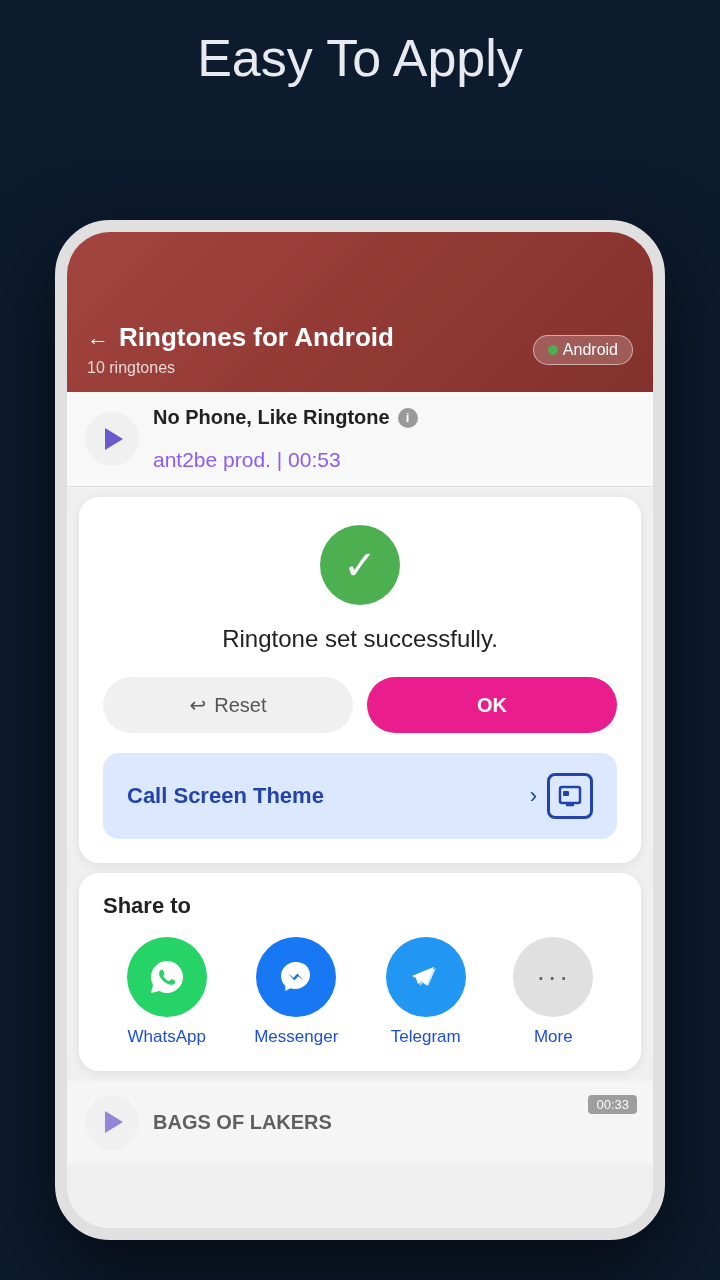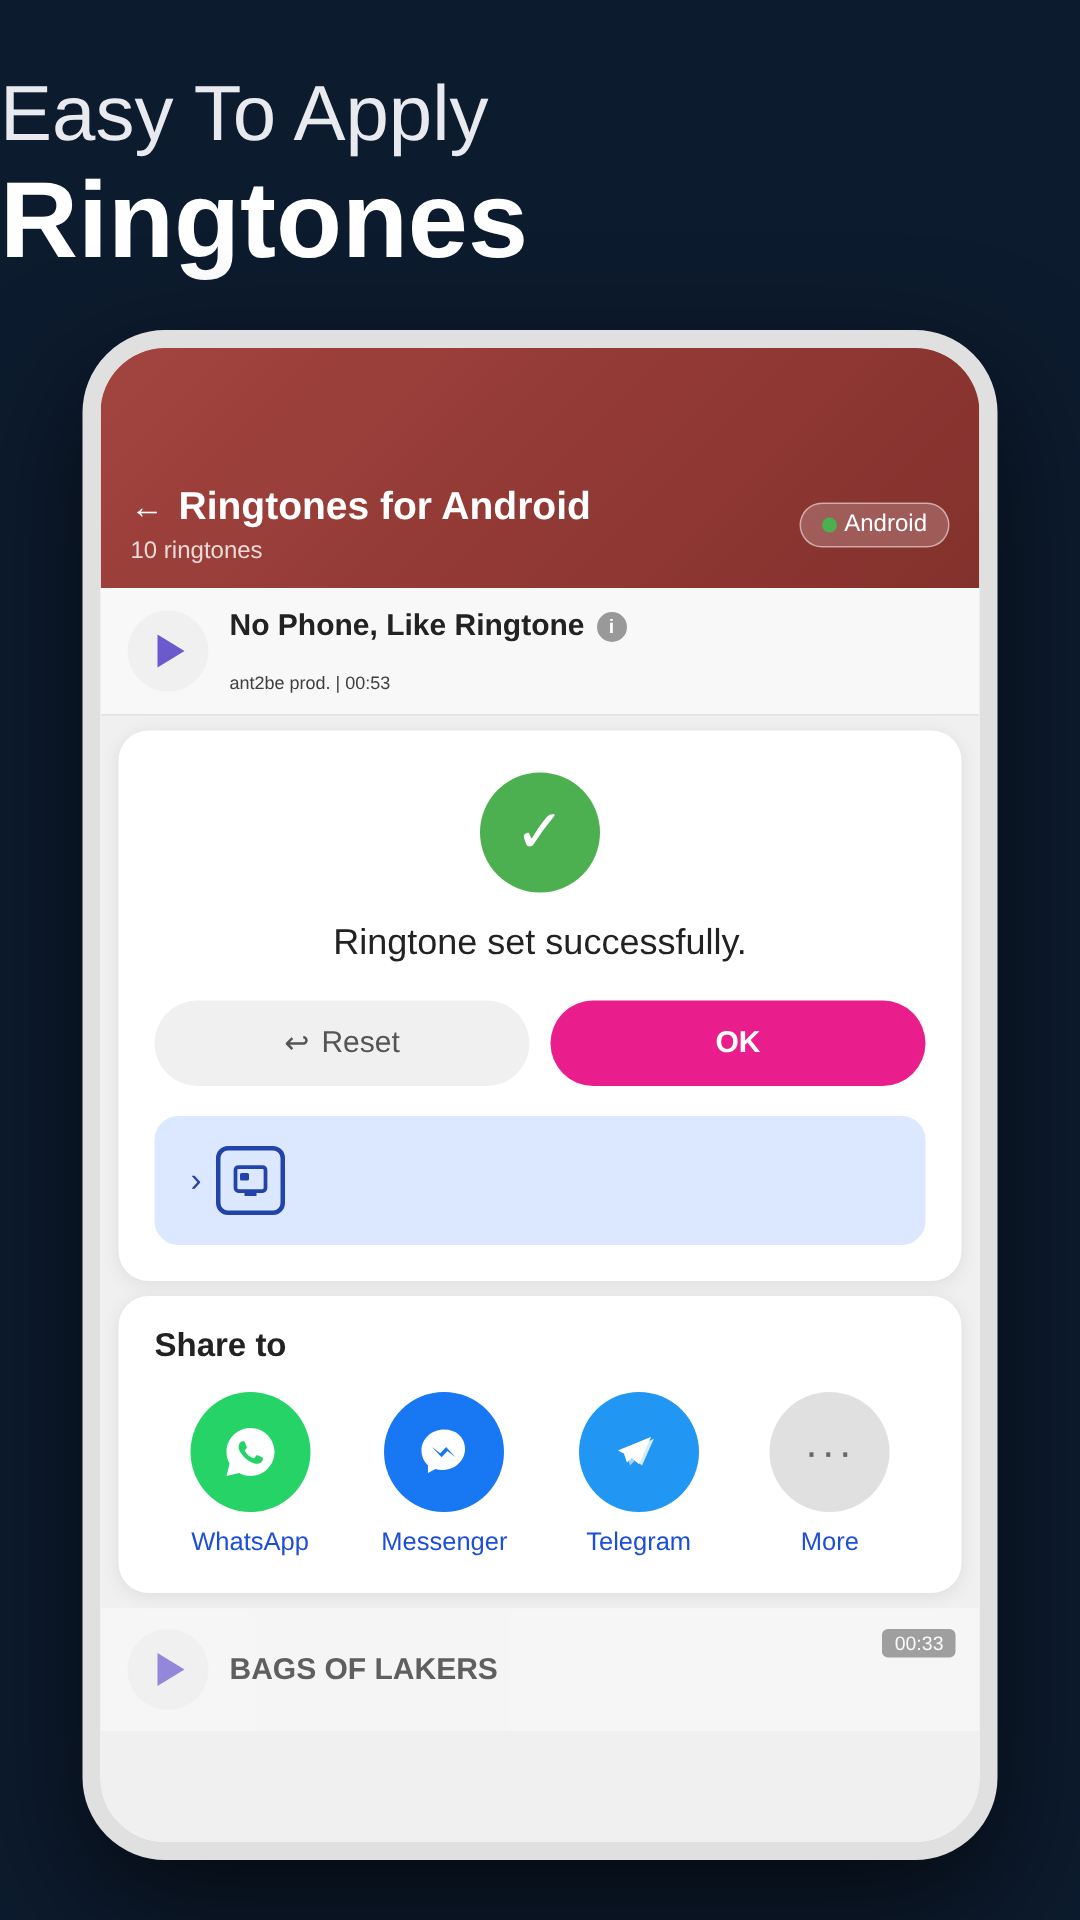--- a/index.html
+++ b/index.html
@@ -8,22 +8,23 @@
       height: 1280px;
       background: #0d1b2e;
       font-family: 'Segoe UI', Arial, sans-serif;
       overflow: hidden;
       position: relative;
     }
 
     
     .bg-text {
       position: absolute;
-      top: 46px;
+      top: 28px;
       width: 100%;
+      text-align: center;
       z-index: 1;
     }
     .bg-text .easy {
       font-size: 52px;
       color: #e8eaf0;
       font-weight: 400;
     }
     .bg-text .ringtones {
       font-size: 72px;
       color: #ffffff;
@@ -146,22 +147,22 @@
       background: #999;
       border-radius: 50%;
       display: flex;
       align-items: center;
       justify-content: center;
       color: white;
       font-size: 13px;
       font-weight: bold;
     }
     .song-meta {
-      font-size: 12px;
-      color: #404040;
+      font-size: 21px;
+      color: #8b5cf6;
       margin-top: 19px;
     }
 
     
     .modal-card {
       background: white;
       margin: 10px 12px;
       border-radius: 20px;
       padding: 28px 24px 24px;
       box-shadow: 0 2px 12px rgba(0,0,0,0.08);
@@ -315,21 +316,20 @@
       font-size: 13px;
       padding: 2px 8px;
       border-radius: 4px;
     }
   </style>
 </head>
 <body>
 
 <div class="bg-text">
   <div class="easy">Easy To Apply</div>
-  <div class="ringtones">Ringtones</div>
 </div>
 
 <div class="phone-frame">
   <div class="phone-inner">
 
     <div class="app-header">
       <div class="app-header-overlay"></div>
       <div class="app-header-content">
         <div style="display:flex; flex-direction:column; gap:6px; z-index:1;">
           <div style="display:flex; align-items:center; gap:10px;">
@@ -368,20 +368,21 @@
 
       <div class="action-buttons">
         <button class="reset-btn">
           <span>↩</span>
           <span>Reset</span>
         </button>
         <button class="ok-btn">OK</button>
       </div>
 
       <div class="call-screen-btn">
+        <span class="call-screen-label">Call Screen Theme</span>
         <div class="call-screen-right">
           <span class="chevron-right">›</span>
           <div class="screen-icon">
             <svg width="24" height="24" viewBox="0 0 24 24" fill="none">
               <rect x="2" y="3" width="20" height="16" rx="2" stroke="#2244aa" stroke-width="2.5"></rect>
               <line x1="8" y1="21" x2="16" y2="21" stroke="#2244aa" stroke-width="2.5"></line>
               <line x1="12" y1="19" x2="12" y2="21" stroke="#2244aa" stroke-width="2.5"></line>
               <rect x="5" y="7" width="6" height="5" rx="1" fill="#2244aa"></rect>
             </svg>
           </div>

